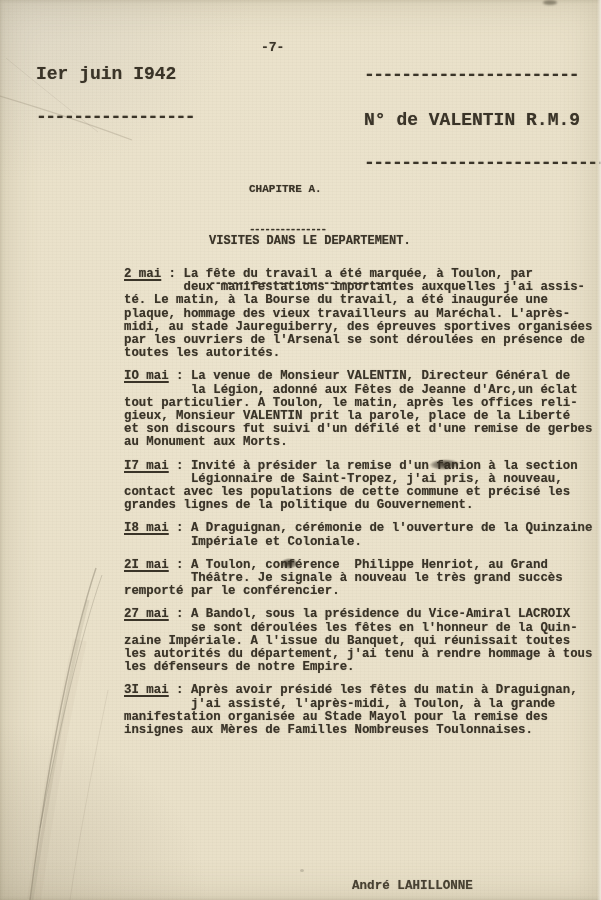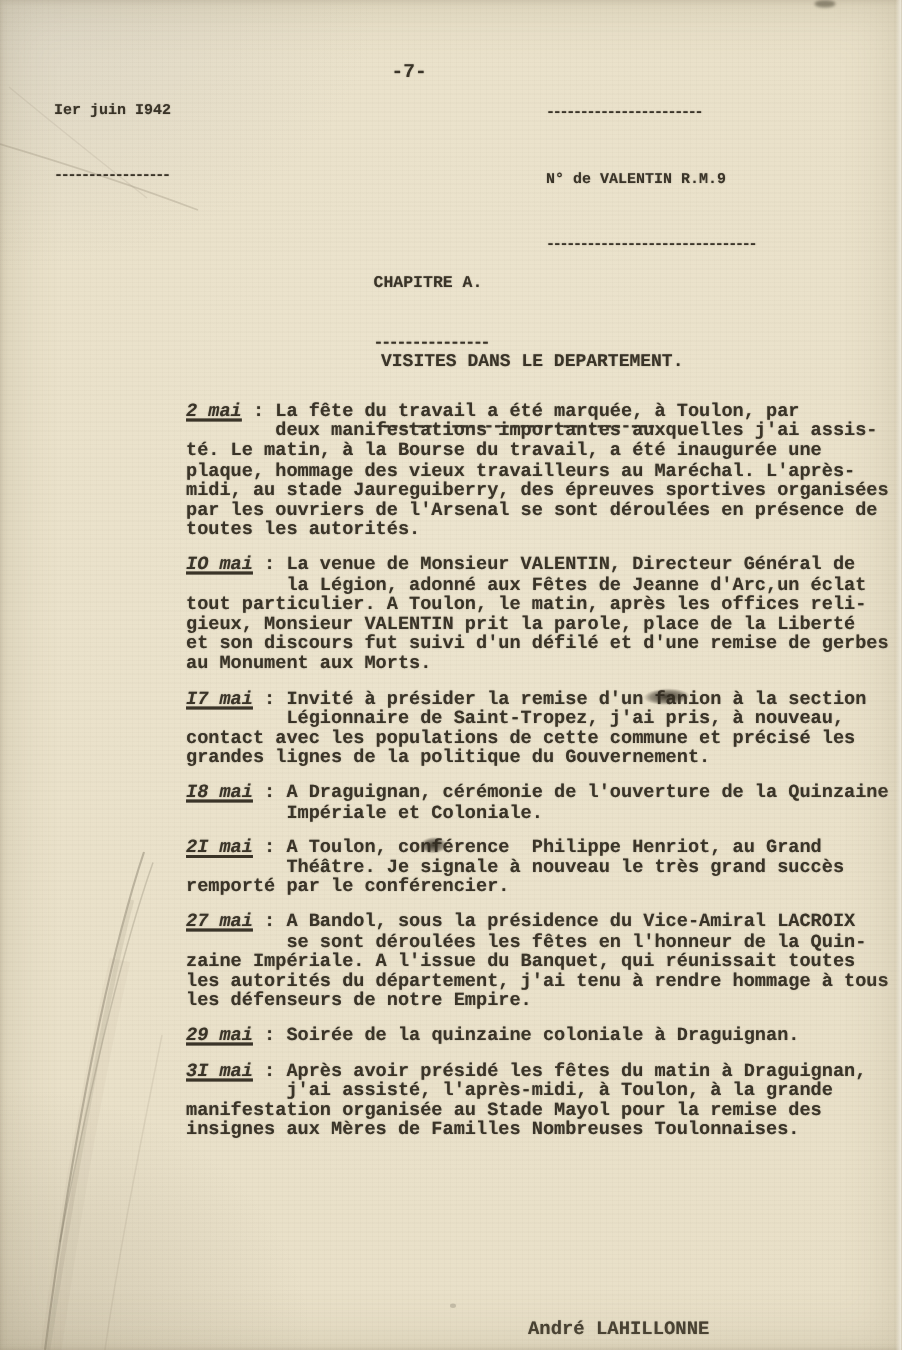--- a/index.html
+++ b/index.html
@@ -32,36 +32,36 @@
   .page .edge-right{
     position:absolute;top:0;right:0;width:4px;height:100%;z-index:7;
     background:linear-gradient(90deg, rgba(247,243,232,0) 0%, rgba(247,243,232,0.85) 100%);
     pointer-events:none;
   }
   svg.creases{position:absolute;inset:0;z-index:1;pointer-events:none;}
 
   .txt{position:absolute;z-index:3;white-space:pre;
        text-shadow:0 0 0.8px rgba(55,48,38,0.55);}
   .rule{letter-spacing:-1.5px;margin-top:-2px;}
-  .hdr{font-size:10px;line-height:15px;}
+  .hdr{font-size:18px;line-height:15px;}
 
   .date-block{left:36px;top:37px;}
   .pagenum{left:261px;top:40px;font-size:13px;}
   .org-block{left:364px;top:40px;}
 
   .chapter{left:249px;top:154px;font-size:11px;line-height:14px;}
-  .section{left:209px;top:204px;font-size:12px;line-height:15px;margin-left:45px;}
+  .section{left:209px;top:204px;font-size:12px;line-height:15px;}
 
   .entries{
     position:absolute;left:124px;top:268px;width:475px;z-index:3;
     font-size:12.4px;line-height:13.2px;
     text-shadow:0 0 0.8px rgba(55,48,38,0.55);
   }
   .entry{white-space:pre;margin:0 0 10px 0;}
-  .lbl{text-decoration:underline;text-decoration-thickness:1.5px;text-underline-offset:2px;font-style:italic;}
+  .lbl{text-decoration:underline;text-decoration-thickness:1.5px;text-underline-offset:2px;}
 
   .signature{left:352px;top:879px;font-size:12.6px;color:#453e30;}
 
   .smudge{
     position:absolute;z-index:4;border-radius:45%;
     background:radial-gradient(closest-side, rgba(48,42,31,0.9), rgba(48,42,31,0.45) 70%, rgba(48,42,31,0));
     filter:blur(0.4px);transform:rotate(-2deg);pointer-events:none;
   }
   .smudge.s1{left:429px;top:459px;width:31px;height:11px;}
   .smudge.s2{left:280px;top:558px;width:18px;height:11px;}
@@ -130,21 +130,20 @@
       <div class="entry"><span class="lbl">I8 mai</span> : A Draguignan, cérémonie de l'ouverture de la Quinzaine
          Impériale et Coloniale.</div>
       <div class="entry"><span class="lbl">2I mai</span> : A Toulon, conférence  Philippe Henriot, au Grand
          Théâtre. Je signale à nouveau le très grand succès
 remporté par le conférencier.</div>
       <div class="entry"><span class="lbl">27 mai</span> : A Bandol, sous la présidence du Vice-Amiral LACROIX
          se sont déroulées les fêtes en l'honneur de la Quin-
 zaine Impériale. A l'issue du Banquet, qui réunissait toutes
 les autorités du département, j'ai tenu à rendre hommage à tous
 les défenseurs de notre Empire.</div>
-      <div class="entry"><span class="lbl">29 mai</span> : Soirée de la quinzaine coloniale à Draguignan.</div>
       <div class="entry"><span class="lbl">3I mai</span> : Après avoir présidé les fêtes du matin à Draguignan,
          j'ai assisté, l'après-midi, à Toulon, à la grande
 manifestation organisée au Stade Mayol pour la remise des
 insignes aux Mères de Familles Nombreuses Toulonnaises.</div>
     </div>
 
   <div class="txt signature">André LAHILLONNE</div>
 
   <div class="smudge s1"></div>
   <div class="smudge s2"></div>

